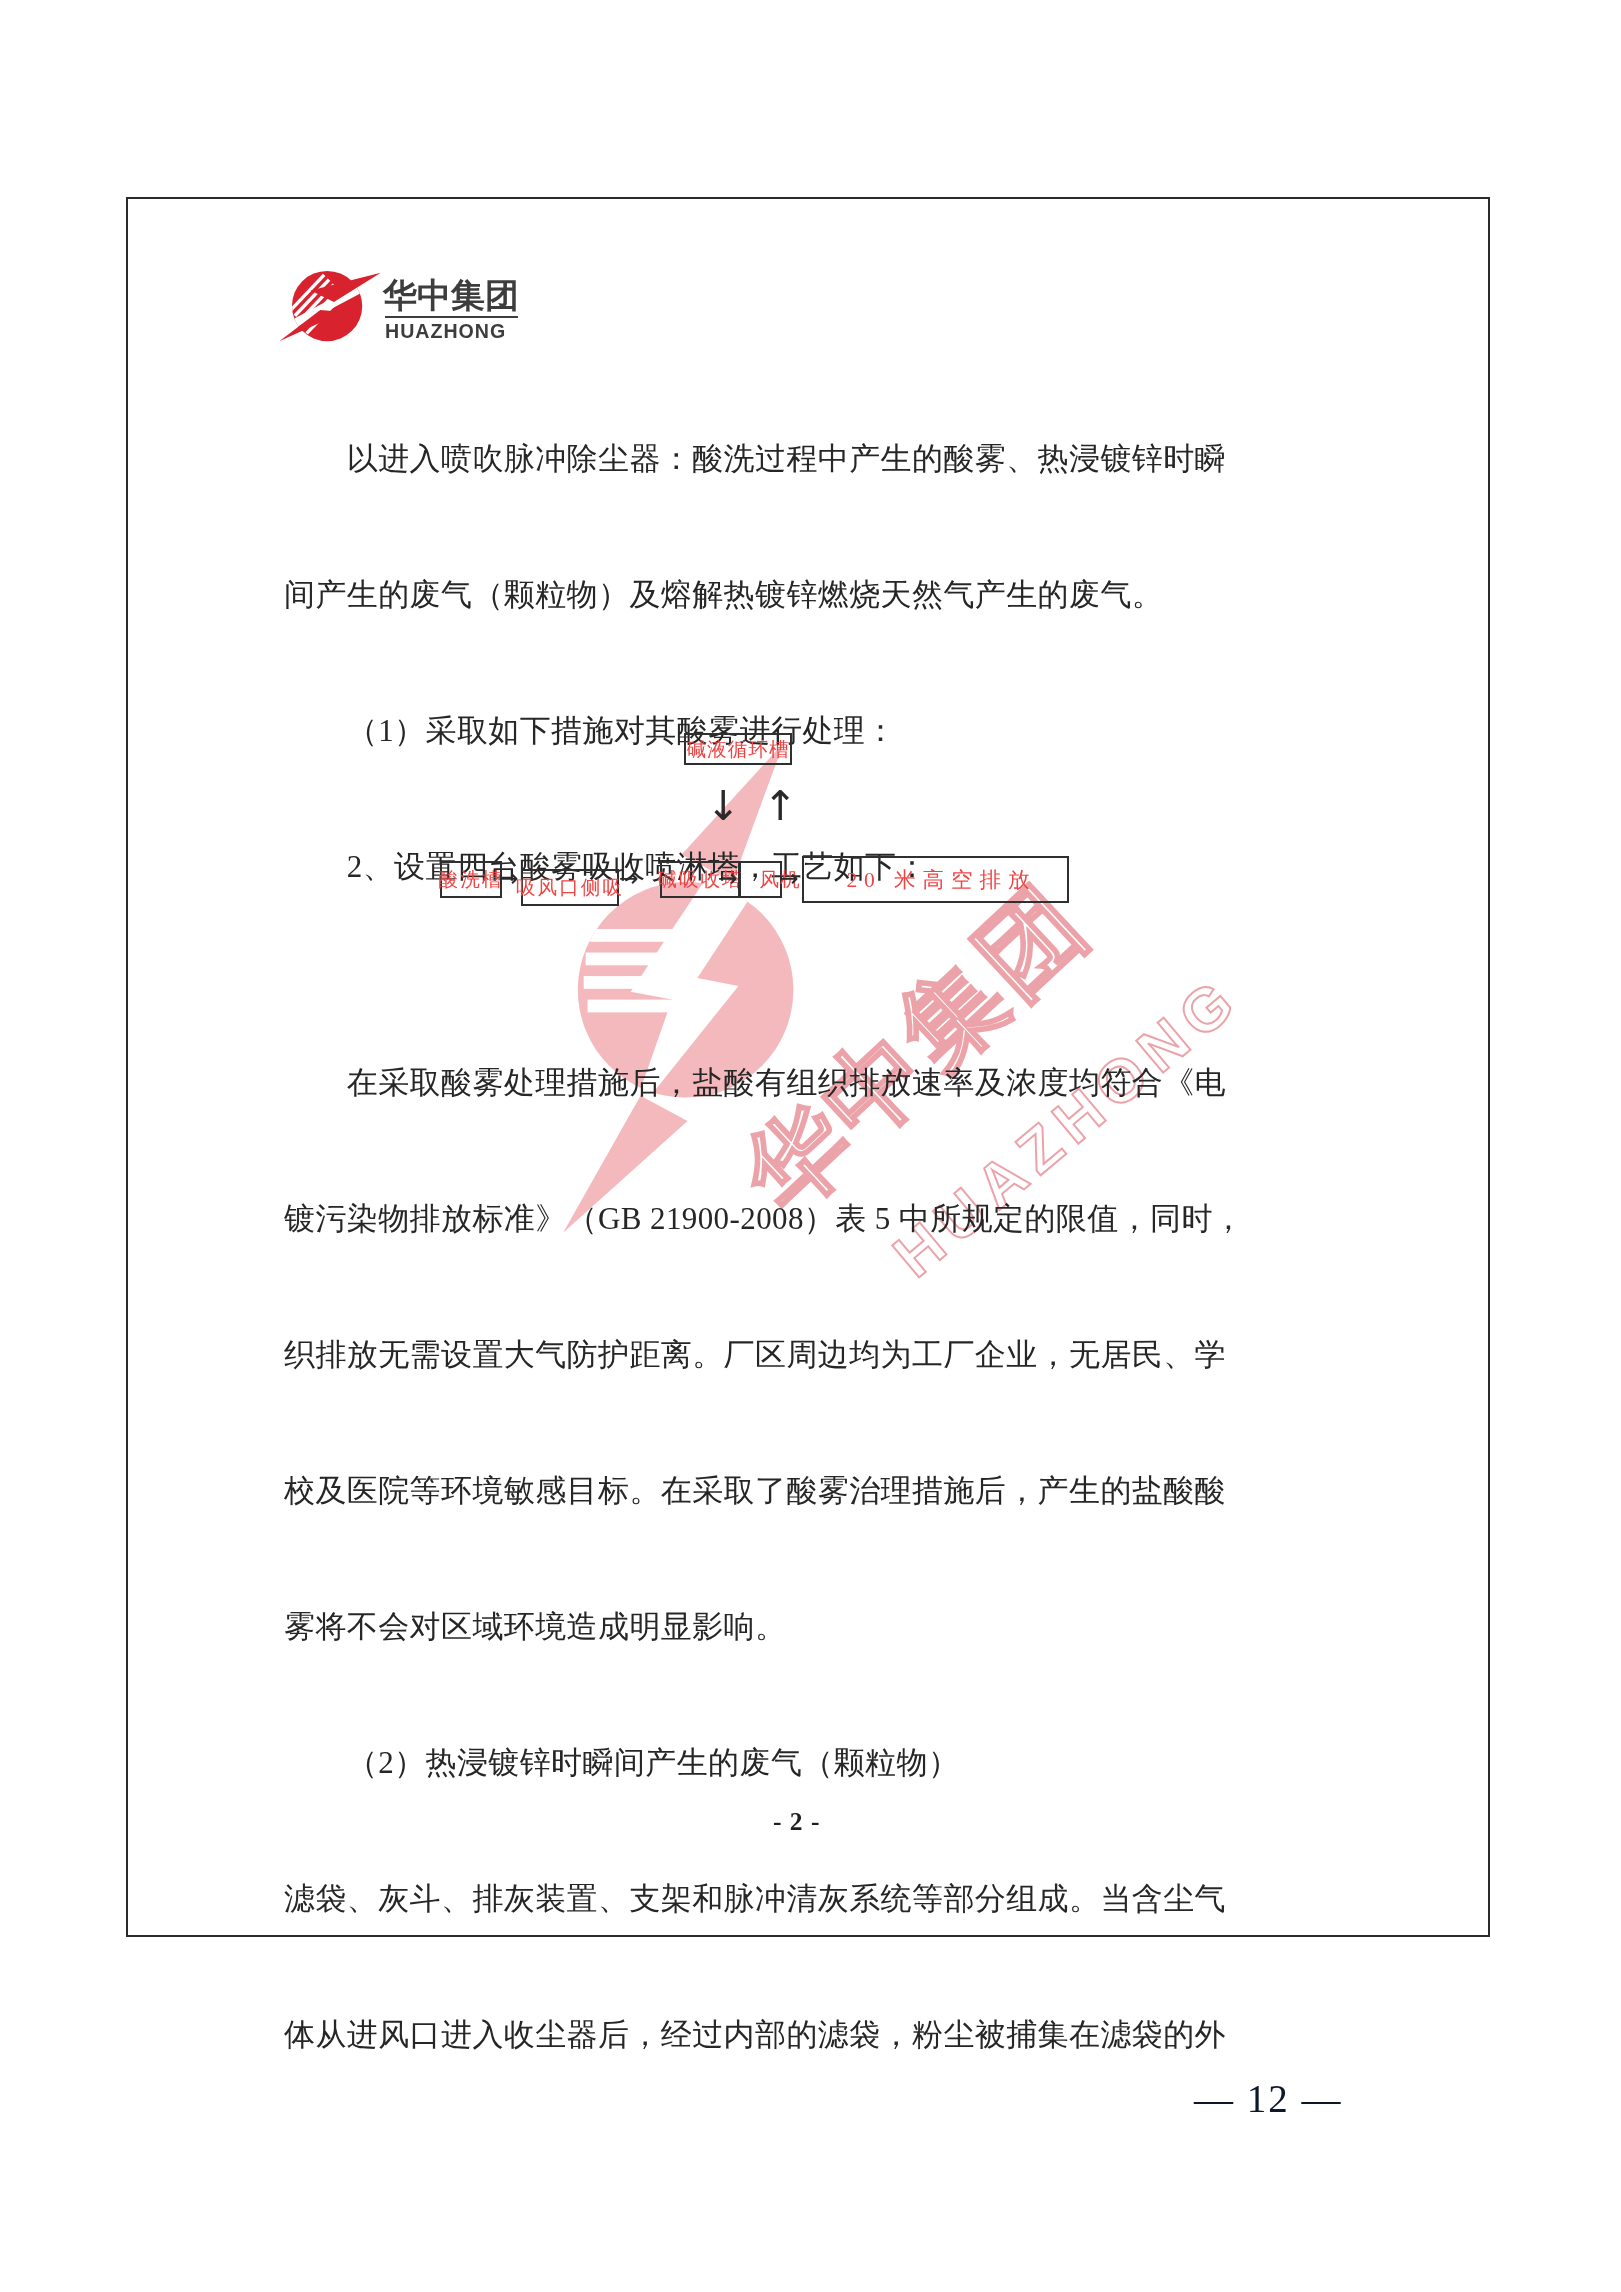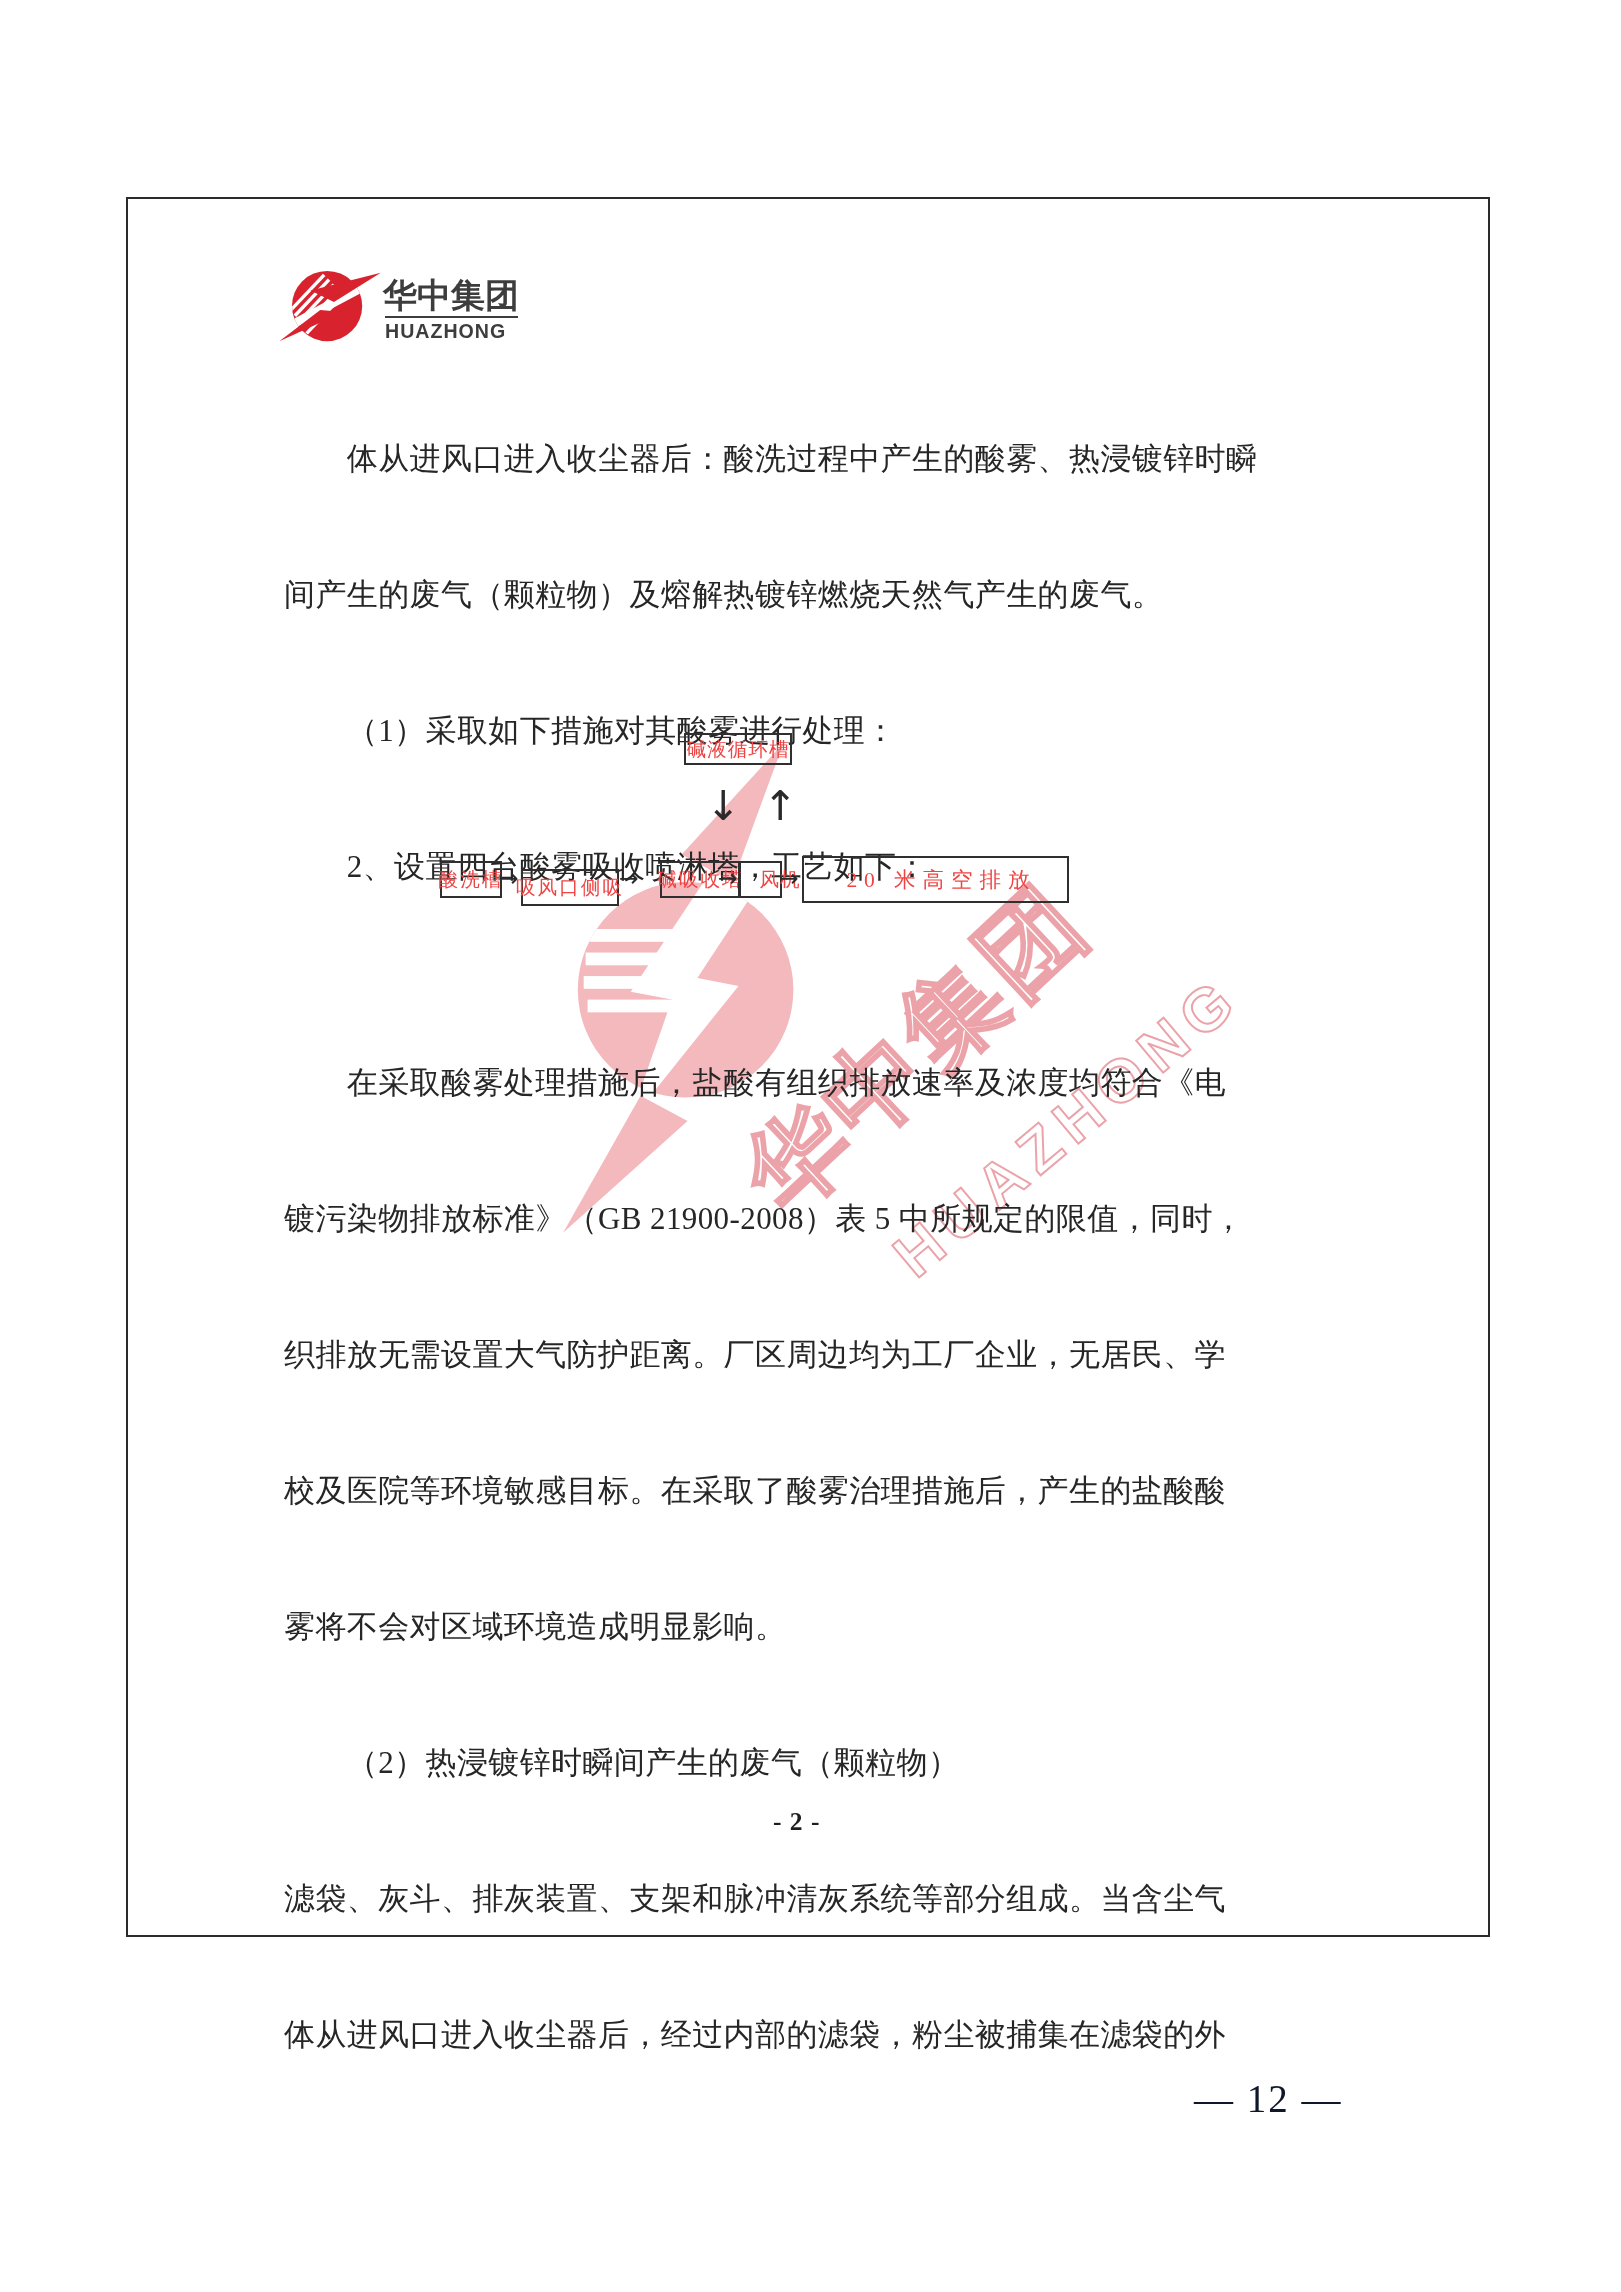--- a/index.html
+++ b/index.html
@@ -124,21 +124,21 @@
       </g>
       <polygon fill="#d8232e" points="34,24 106,6 58,36"></polygon>
       <polygon fill="#d8232e" points="68,46 2,76 44,44"></polygon>
     </svg>
     <div class="logo-cn">华中集团</div>
     <div class="logo-rule"></div>
     <div class="logo-en">HUAZHONG</div>
   </div>
 
   <div class="textblock tb1">
-    <div class="line">　　体从进风口进入收尘器后：酸洗过程中产生的酸雾、热浸镀锌时瞬</div>
+    <div class="line">　　以进入喷吹脉冲除尘器：酸洗过程中产生的酸雾、热浸镀锌时瞬</div>
     <div class="line">间产生的废气（颗粒物）及熔解热镀锌燃烧天然气产生的废气。</div>
     <div class="line">　　（1）采取如下措施对其酸雾进行处理：</div>
     <div class="line">　　2、设置四台酸雾吸收喷淋塔，工艺如下：</div>
   </div>
 
   <div>
     <div class="dbox dbox-top">碱液循环槽</div>
     <div class="varrow va-down">↓</div>
     <div class="varrow va-up">↑</div>
 

